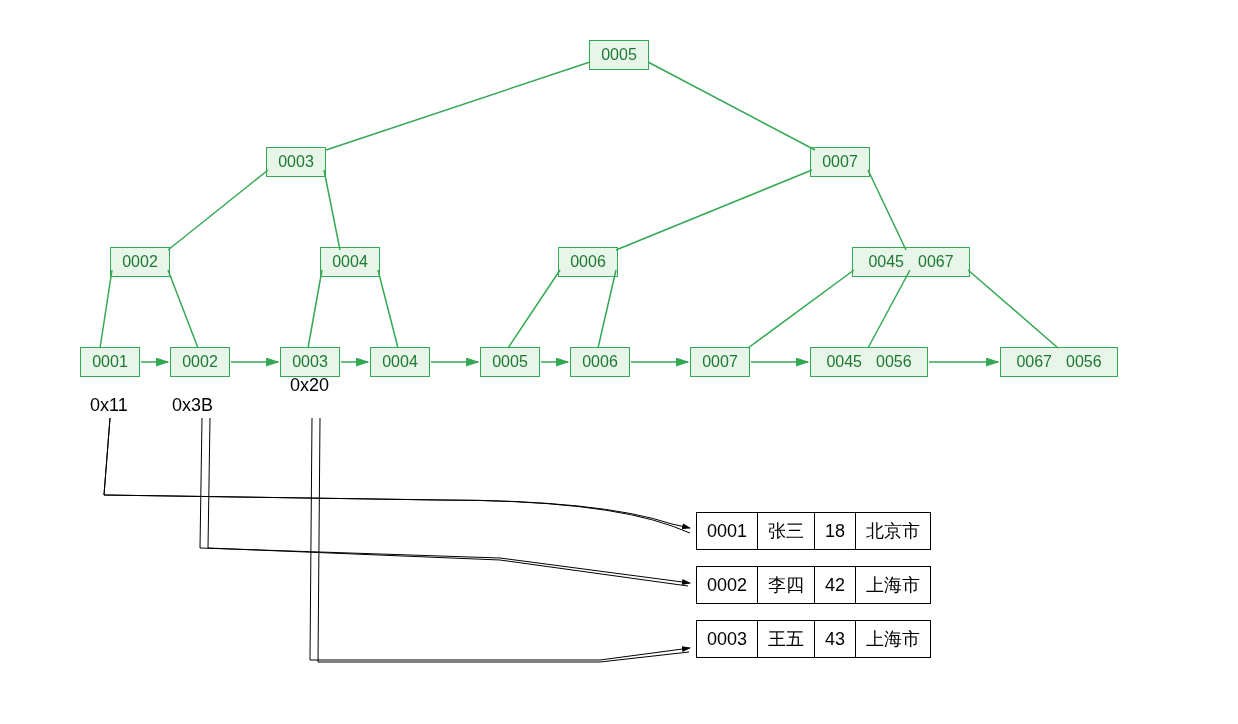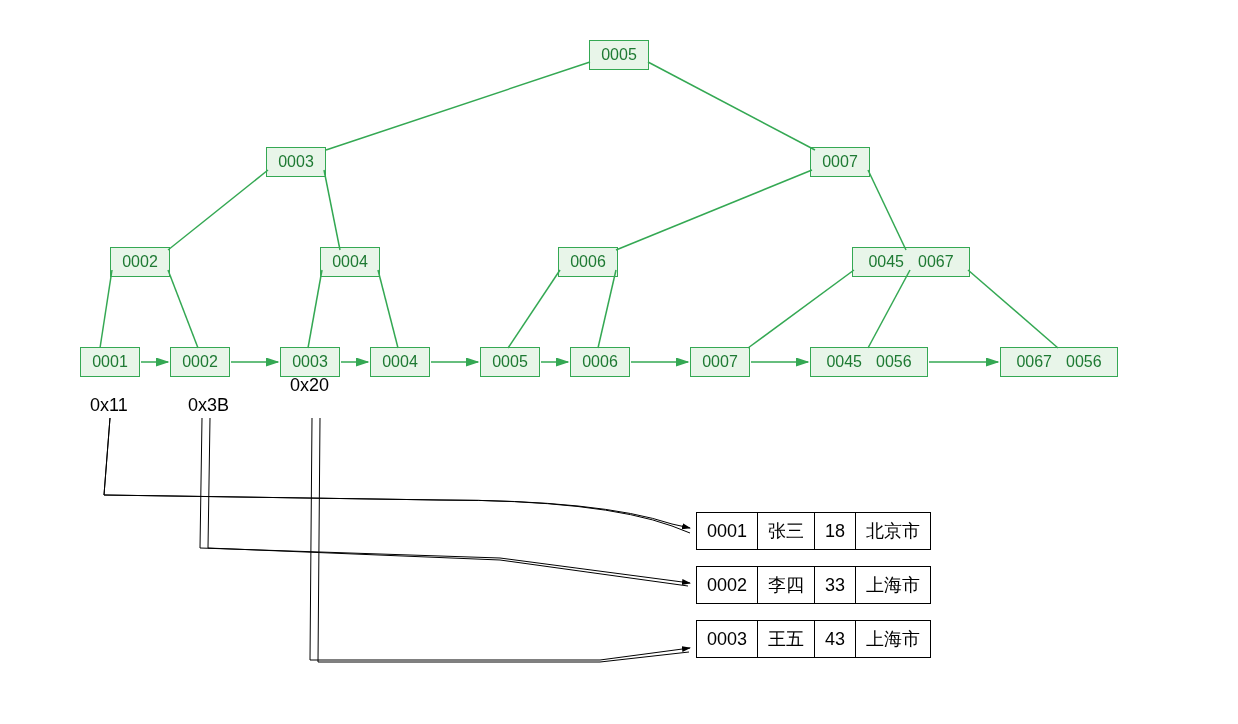--- a/index.html
+++ b/index.html
@@ -114,38 +114,38 @@
   <div class="node" style="left:810px; top:347px; width:118px; height:30px;">
     <span>0045</span>
     <span>0056</span>
   </div>
   <div class="node" style="left:1000px; top:347px; width:118px; height:30px;">
     <span>0067</span>
     <span>0056</span>
   </div>
 
   <div class="hexlabel" style="left:90px;  top:395px;">0x11</div>
-  <div class="hexlabel" style="left:188px; top:395px;">0x3B</div>
+  <div class="hexlabel" style="left:172px; top:395px;">0x3B</div>
   <div class="hexlabel" style="left:290px; top:375px;">0x20</div>
 
   <table class="records" style="left:696px; top:512px;">
     <tbody>
         <tr>
       <td>0001</td>
       <td>张三</td>
       <td>18</td>
       <td>北京市</td>
     </tr>
     <tr class="spacer">
           <td colspan="4"></td>
         </tr>
     <tr>
       <td>0002</td>
       <td>李四</td>
-      <td>33</td>
+      <td>42</td>
       <td>上海市</td>
     </tr>
     <tr class="spacer">
           <td colspan="4"></td>
         </tr>
     <tr>
       <td>0003</td>
       <td>王五</td>
       <td>43</td>
       <td>上海市</td>

